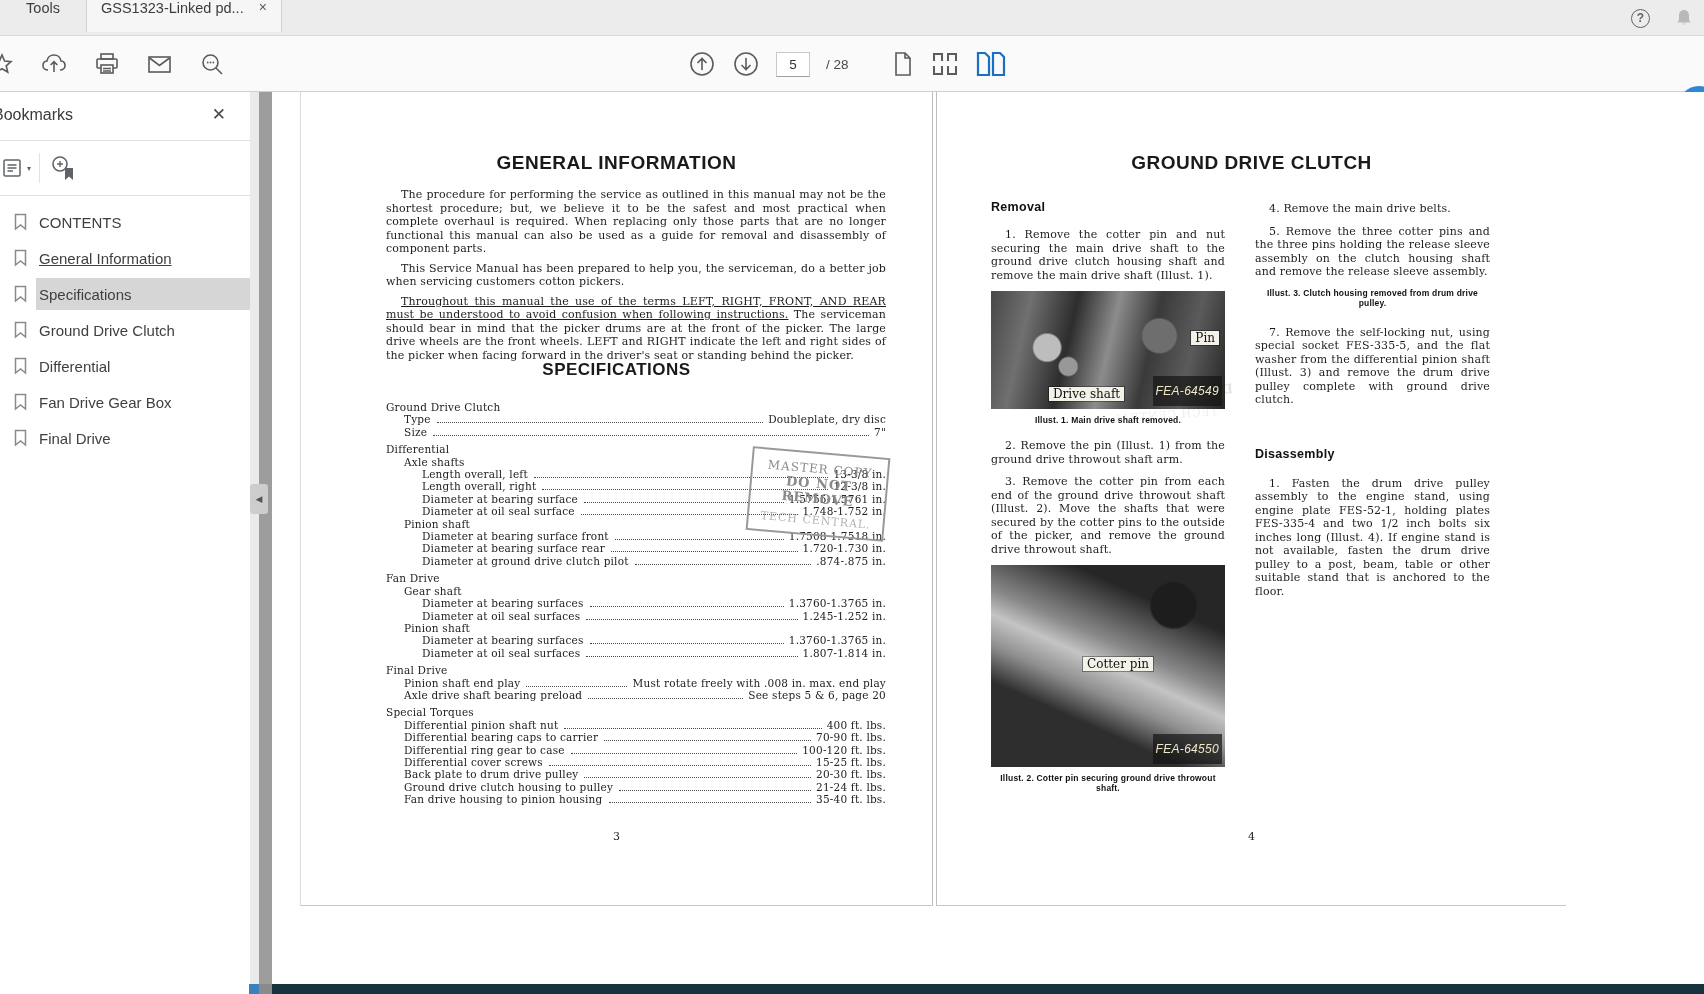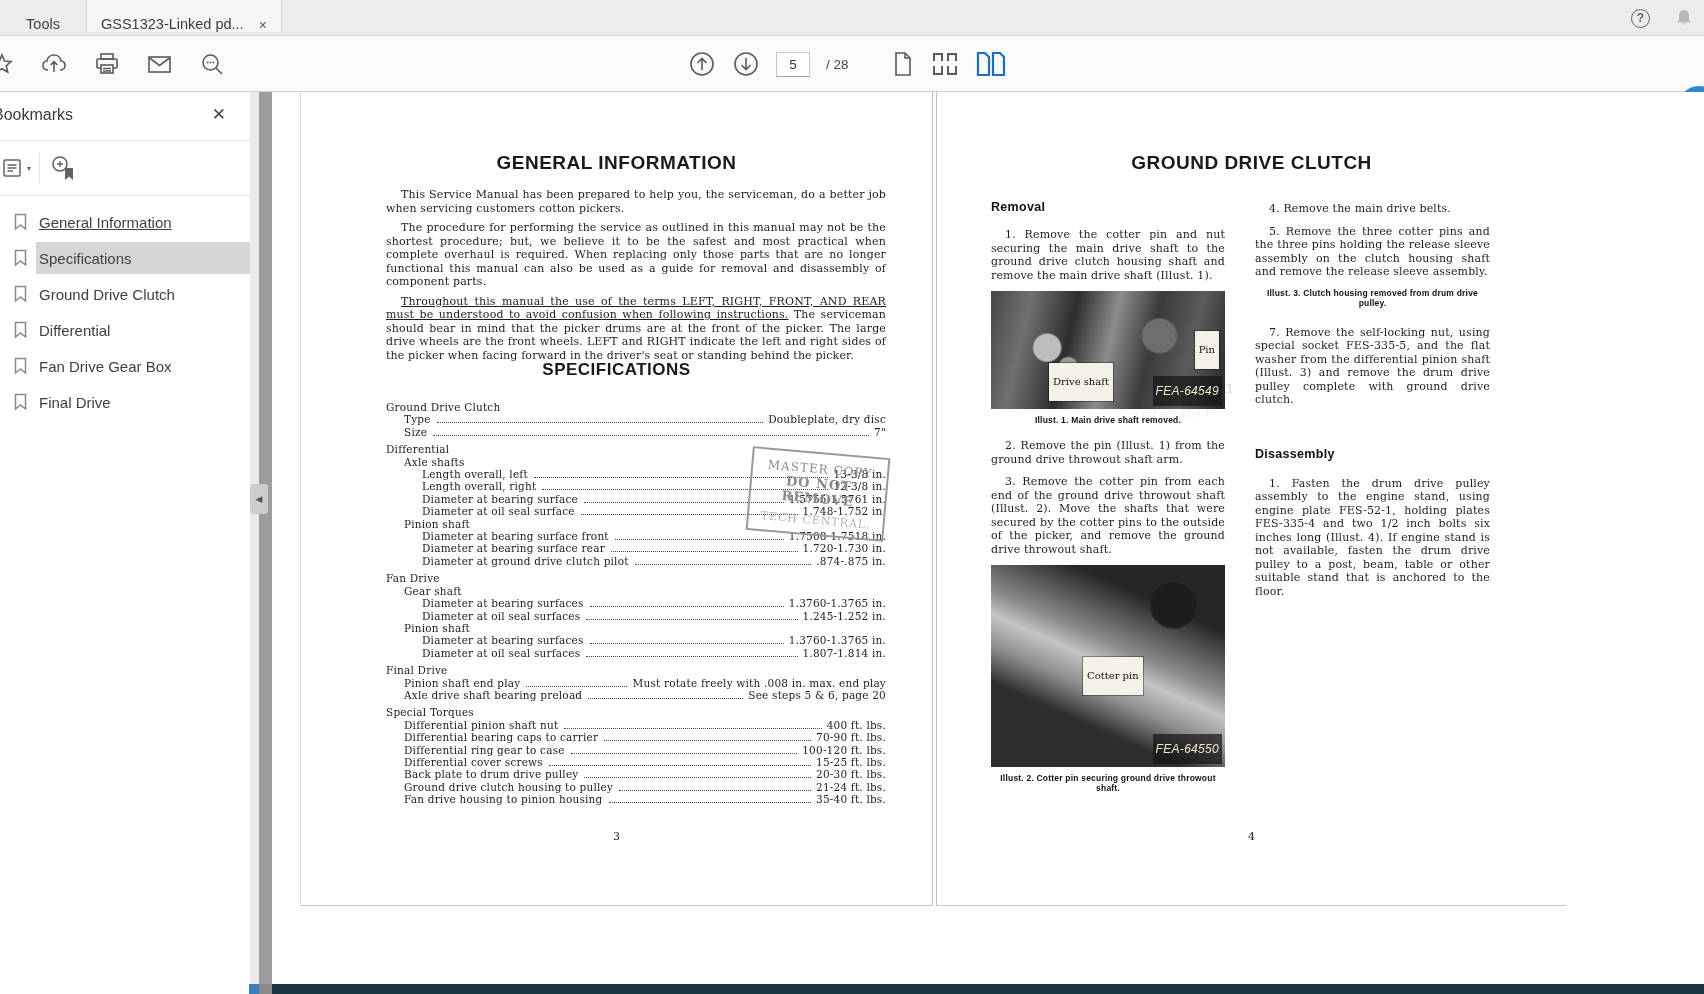--- a/index.html
+++ b/index.html
@@ -3,21 +3,21 @@
 <meta charset="utf-8">
 <style>
   * { box-sizing: border-box; margin: 0; padding: 0; }
   html,body { width:1704px; height:994px; overflow:hidden; background:#fff;
               font-family:"Liberation Sans", sans-serif; }
   #app { position:relative; width:1704px; height:994px; overflow:hidden; }
 
   
   .tabbar { position:absolute; left:0; top:0; width:1704px; height:36px;
             background:#ececec; border-bottom:1px solid #d9d9d9; }
-  .tab { position:absolute; top:0; height:32px; display:flex; align-items:flex-end;
+  .tab { position:absolute; top:0; height:32px; display:flex; align-items:flex-start;
          font-size:14.5px; color:#3c3c3c; cursor:default; }
   .tab-tools { left:0; width:86px; justify-content:center; }
   .tab-doc { left:86px; width:196px; background:#f6f6f6;
              border-left:1px solid #d2d2d2; border-right:1px solid #d2d2d2;
              padding:0 10px 0 14px; justify-content:space-between; }
   .tab-close { font-size:14px; color:#5a5a5a; padding:0 4px; line-height:1; }
   .tabbar-right { position:absolute; right:10px; top:0; height:36px;
                   display:flex; align-items:center; gap:24px; }
   .help-btn { width:19px; height:19px; border:1.8px solid #5f6368; border-radius:50%;
               color:#5f6368; font-size:12px; font-weight:bold; display:flex;
@@ -121,22 +121,22 @@
                 radial-gradient(circle at 33% 64%, #989898 0 5%, rgba(0,0,0,0) 6%),
                 radial-gradient(circle at 72% 38%, #6e6e6e 0 9%, rgba(0,0,0,0) 10%),
                 linear-gradient(103deg,#474747 0%,#707070 16%,#2d2d2d 34%,#8c8c8c 50%,#3a3a3a 66%,#5b5b5b 82%,#242424 100%); }
   .photo2 { height:202px;
     background: radial-gradient(circle at 78% 20%, #1d1d1d 0 9%, rgba(0,0,0,0) 10%),
                 linear-gradient(24deg,#2e2e2e 0 28%,#8f8f8f 40%,#c4c4c4 50%,#8a8a8a 58%,#262626 78%),
                 linear-gradient(180deg,#555 0%,#333 100%); }
   .photo3 { height:172px;
     background: radial-gradient(circle at 67% 56%, #101010 0 9%, #4f4f4f 11% 19%, #9d9d9d 21% 27%, #636363 29% 37%, rgba(0,0,0,0) 38%),
                 linear-gradient(158deg,#7b7b7b 0%,#a8a8a8 28%,#474747 60%,#1c1c1c 100%); }
-  .ph-label { position:absolute; background:#f3f1e8; color:#111; padding:12px 4px;
-              font-family:"DejaVu Serif",serif; font-size:10px; line-height:14px;
+  .ph-label { position:absolute; background:#f3f1e8; color:#111; padding:0 4px;
+              font-family:"DejaVu Serif",serif; font-size:12px; line-height:14px;
               white-space:nowrap; box-shadow:0 0 0 1px rgba(0,0,0,.35); }
   .ph-code { position:absolute; right:3px; bottom:3px; background:rgba(20,20,20,.7);
              color:#efe9c8; font-size:12px; font-style:italic; font-weight:400;
              padding:8px 3px; letter-spacing:.3px; }
 
   
   .bottombar { position:absolute; left:0; top:984px; width:1704px; height:10px; background:#fff; }
   .bb-blue { position:absolute; left:249px; top:0; width:10px; height:10px; }
   .bb-gray { position:absolute; left:259px; top:0; width:13px; height:10px; background:#8a8a8a; }
   .bb-dark { position:absolute; left:272px; top:0; width:1432px; height:10px; }
@@ -261,20 +261,28 @@
       <span class="vsep"></span>
       <span>
         <svg class="icon" width="26" height="28" viewBox="0 0 26 28" fill="none" stroke="#5f6368" stroke-width="1.6">
           <circle cx="10" cy="10" r="7"></circle>
           <path d="M10 7 V13 M7 10 H13" stroke-width="1.4"></path>
           <path d="M15 14 H23 V26 L19 22.6 L15 26 Z" fill="#5f6368" stroke="none"></path>
         </svg>
       </span>
     </div>
     <div class="bm-list">
+      <div class="bm-item">
+        <span class="bm-ribbon">
+          <svg class="icon" width="15" height="18" viewBox="0 0 15 18" fill="none" stroke="#8a8a8a" stroke-width="1.5">
+              <path d="M2.5 1.5 H12.5 V16 L7.5 12 L2.5 16 Z"></path>
+            </svg>
+        </span>
+        <span class="bm-label">CONTENTS</span>
+      </div>
       <div class="bm-item underlined">
         <span class="bm-ribbon">
           <svg class="icon" width="15" height="18" viewBox="0 0 15 18" fill="none" stroke="#8a8a8a" stroke-width="1.5">
               <path d="M2.5 1.5 H12.5 V16 L7.5 12 L2.5 16 Z"></path>
             </svg>
         </span>
         <span class="bm-label">General Information</span>
       </div>
       <div class="bm-item selected">
         <span class="bm-ribbon">
@@ -322,22 +330,22 @@
   <div class="gutter"></div>
   <div class="divider"></div>
   <div class="collapse-btn">◀</div>
 
   <div class="viewer">
 
     <div class="page page-l">
       <div class="doc-title" style="top:60px;">GENERAL INFORMATION</div>
 
       <div class="body-copy serif" style="left:85px; top:96px; width:500px;">
+        <p>The procedure for performing the service as outlined in this manual may not be the shortest procedure; but, we believe it to be the safest and most practical when complete overhaul is required.  When replacing only those parts that are no longer functional this manual can also be used as a guide for removal and disassembly of component parts.</p>
         <p>This Service Manual has been prepared to help you, the serviceman, do a better job when servicing customers cotton pickers.</p>
-        <p>The procedure for performing the service as outlined in this manual may not be the shortest procedure; but, we believe it to be the safest and most practical when complete overhaul is required.  When replacing only those parts that are no longer functional this manual can also be used as a guide for removal and disassembly of component parts.</p>
         <p><span class="ul">Throughout this manual the use of the terms LEFT, RIGHT, FRONT, AND REAR must be understood to avoid confusion when following instructions.</span><span>  The serviceman should bear in mind that the picker drums are at the front of the picker.  The large drive wheels are the front wheels.  LEFT and RIGHT indicate the left and right sides of the picker when facing forward in the driver's seat or standing behind the picker.</span></p>
       </div>
 
       <div class="doc-title" style="top:268px; font-size:17px;">SPECIFICATIONS</div>
 
       <div class="spec-wrap">
           <div class="spec-row ind0 spec-head">
             <span class="spec-label">Ground Drive Clutch</span>
           </div>
           <div class="spec-row ind1">

